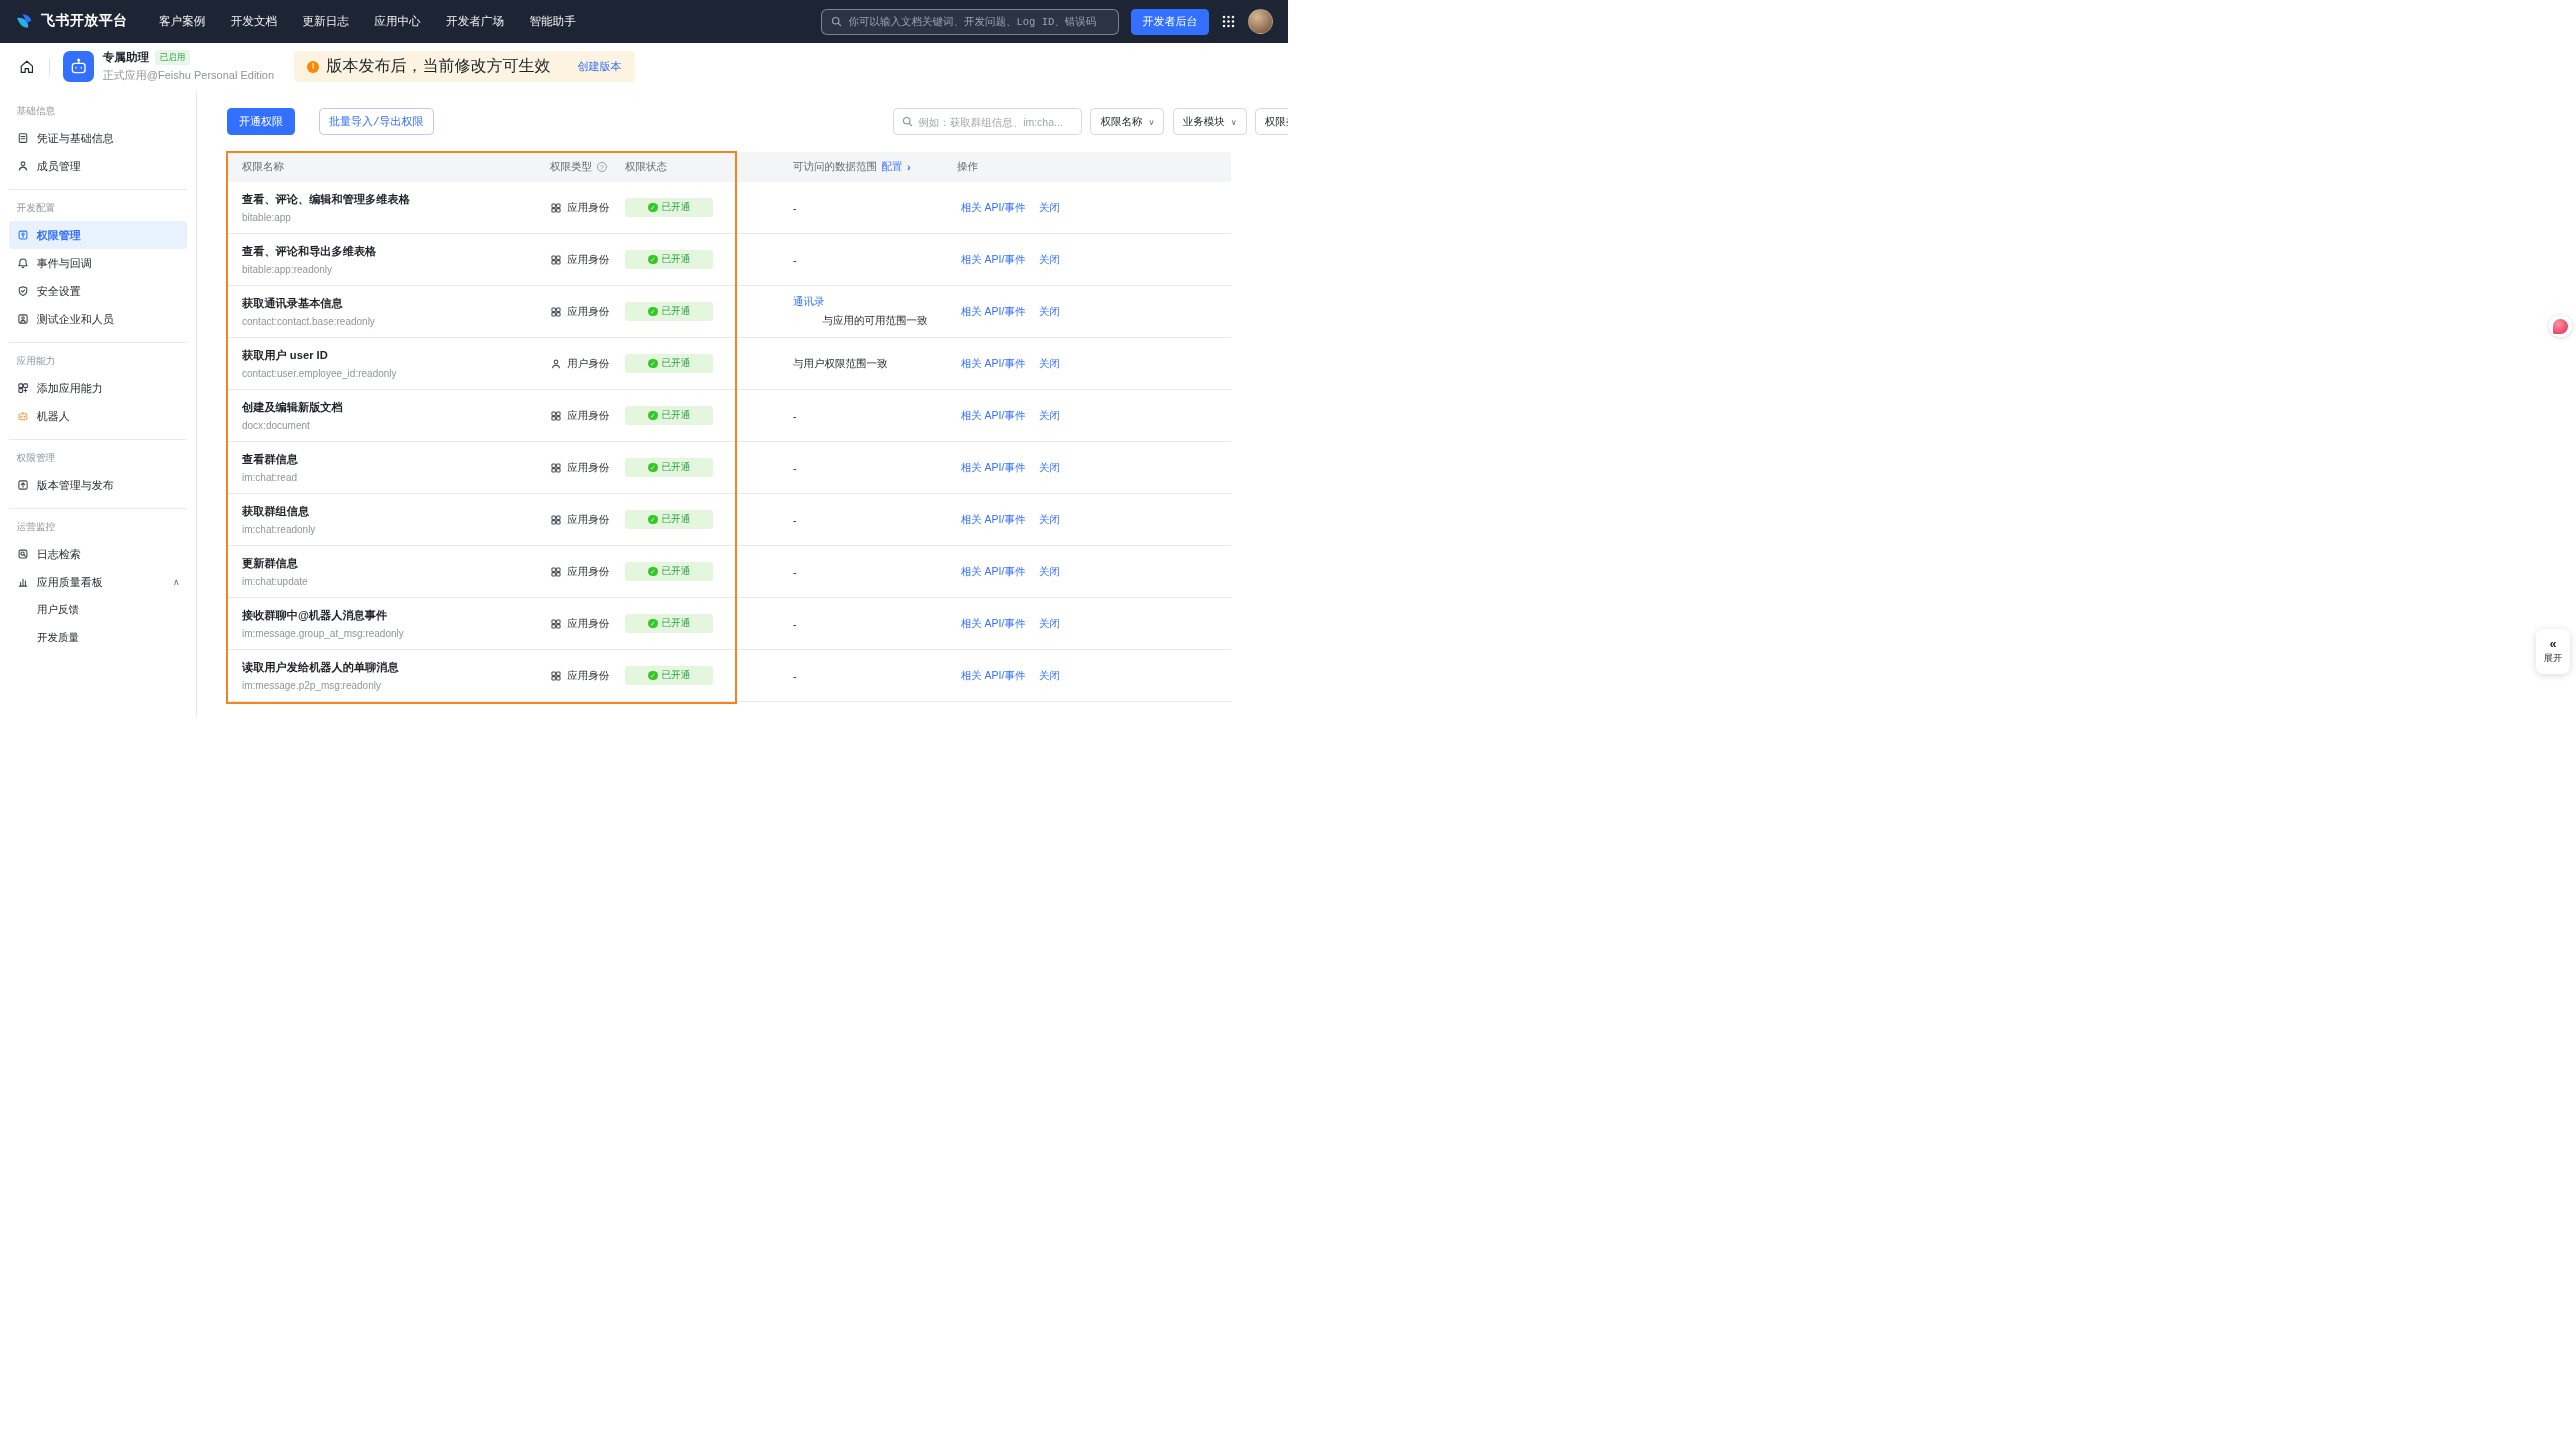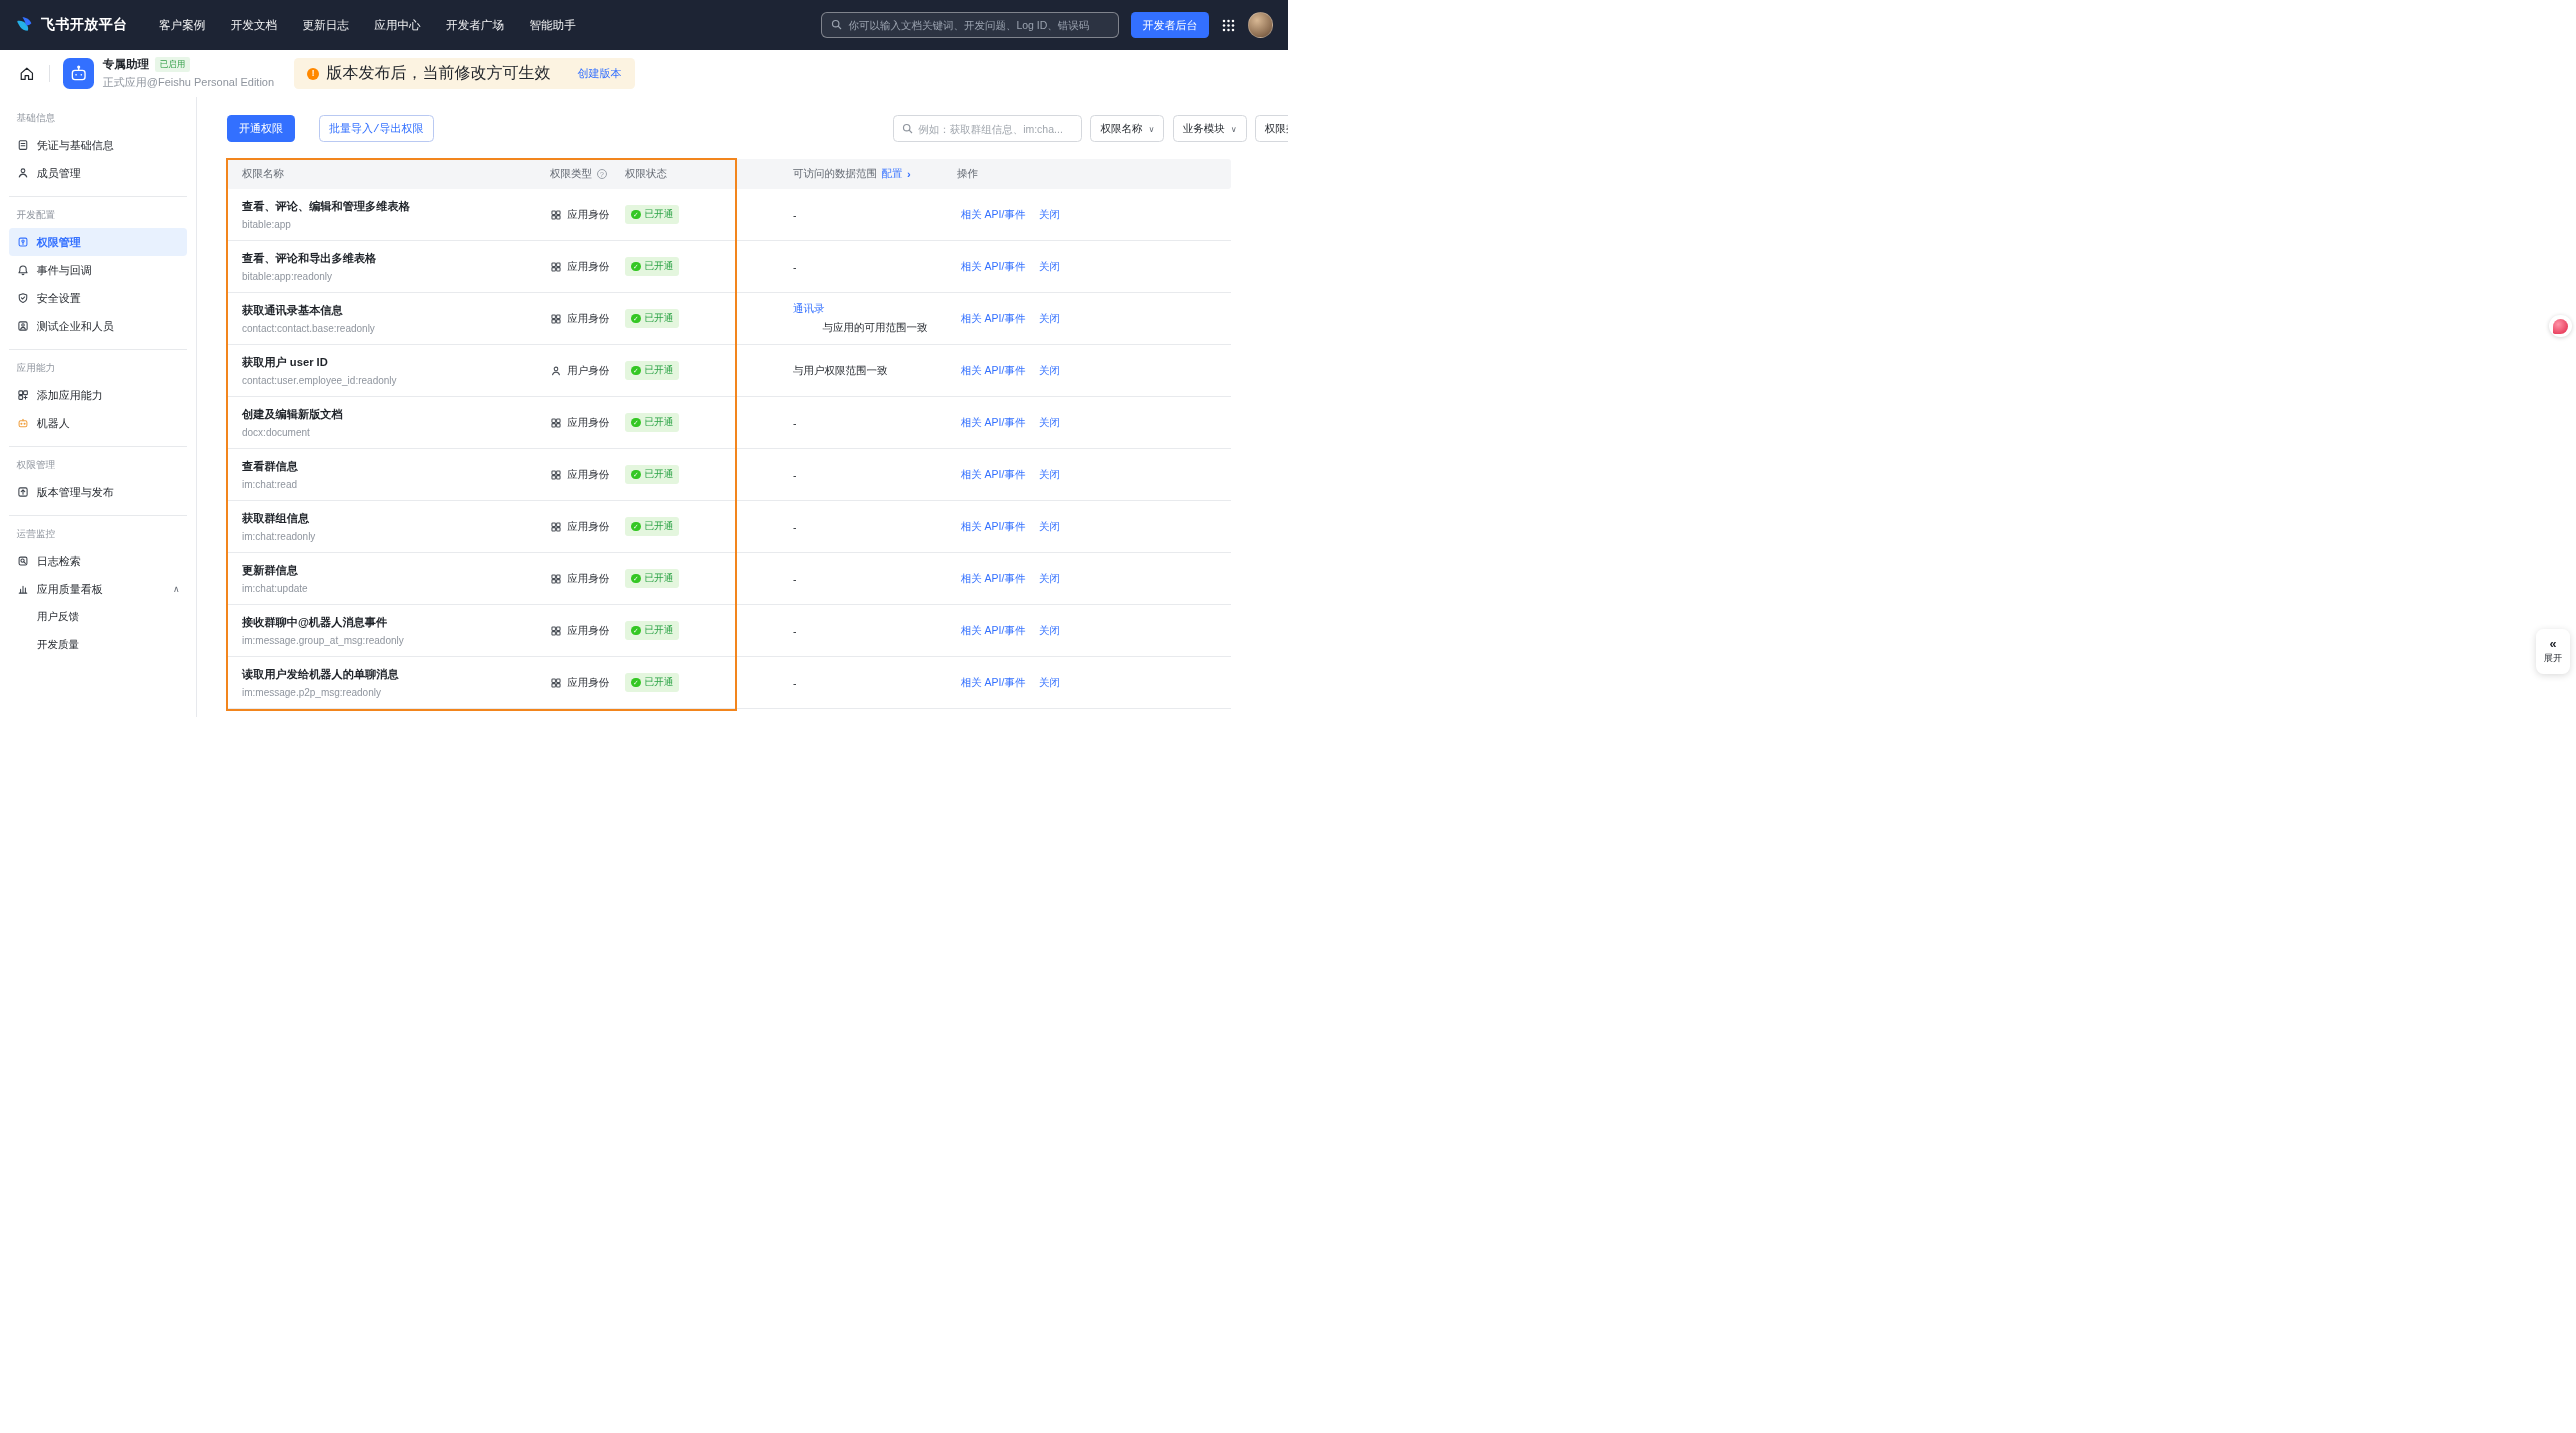--- a/index.html
+++ b/index.html
@@ -5,22 +5,22 @@
   * { margin:0; padding:0; box-sizing:border-box; }
   html,body { width:1288px; height:717px; overflow:hidden; }
   body {
     font-family:"Liberation Sans","DejaVu Sans",sans-serif;
     font-size:10.5px; color:#1f2329; background:#fff; position:relative;
   }
   .link { color:var(--accent,#3370ff); cursor:pointer; text-decoration:none; }
 
   
   .topnav {
-    height:50px; background:#1d2434; display:flex; align-items:center;
-    padding:0 15px; gap:21px;
+    height:43px; background:#1d2434; display:flex; align-items:center;
+    padding:0 15px; gap:21px;font-family:Liberation Mono, monospace;
   }
   .brand { display:flex; align-items:center; gap:6.7px; }
   .brand-name { color:#fff; font-size:14px; font-weight:bold; letter-spacing:0.4px; white-space:nowrap; }
   .topmenu { display:flex; align-items:center; gap:25.4px; flex:0 0 auto; margin-left:10.5px; }
   .topmenu .nav-item { color:rgba(255,255,255,.95); font-size:11.6px; cursor:pointer; white-space:nowrap; }
   .topright { margin-left:auto; display:flex; align-items:center; gap:12px; }
   .topsearch {
     width:298px; height:26px; border:0.7px solid rgba(255,255,255,.4); border-radius:6px;
     background:rgba(255,255,255,.07); display:flex; align-items:center; padding:0 9px; gap:6px;
   }
@@ -138,21 +138,21 @@
     padding:9px 0;
   }
   .trow .td:first-child { padding-left:15px; }
   .pname { font-size:11.2px; font-weight:bold; color:#1f2329; }
   .pcode { font-size:10px; color:#8f959e; margin-top:5.2px; }
   .tdtype { display:flex; align-items:center; gap:5.2px; font-size:10.5px; color:#2b2f36; }
   .tdtype .ticon { display:inline-flex; color:#4a4f57; }
   .tdtype .ticon svg { width:12px; height:12px; }
   .pill {
     display:inline-flex; align-items:center; gap:3.7px; background:#e4f6de; color:#2ba245;
-    border-radius:3px; padding:3px 6px; font-size:9.7px;
+    border-radius:3px; padding:3px 23px; font-size:9.7px;
   }
   .chk {
     width:9.7px; height:9.7px; border-radius:50%; background:#34c724; color:#fff; font-size:6.7px;
     display:inline-flex; align-items:center; justify-content:center;
   }
   .tdscope { font-size:10.5px; color:#1f2329; }
   .scope-sub { margin-top:4.5px;text-align:center; }
   .tdactions { display:flex; align-items:center; gap:13.5px; font-size:10.5px; padding-left:3.7px; }
 
   .annotation {

